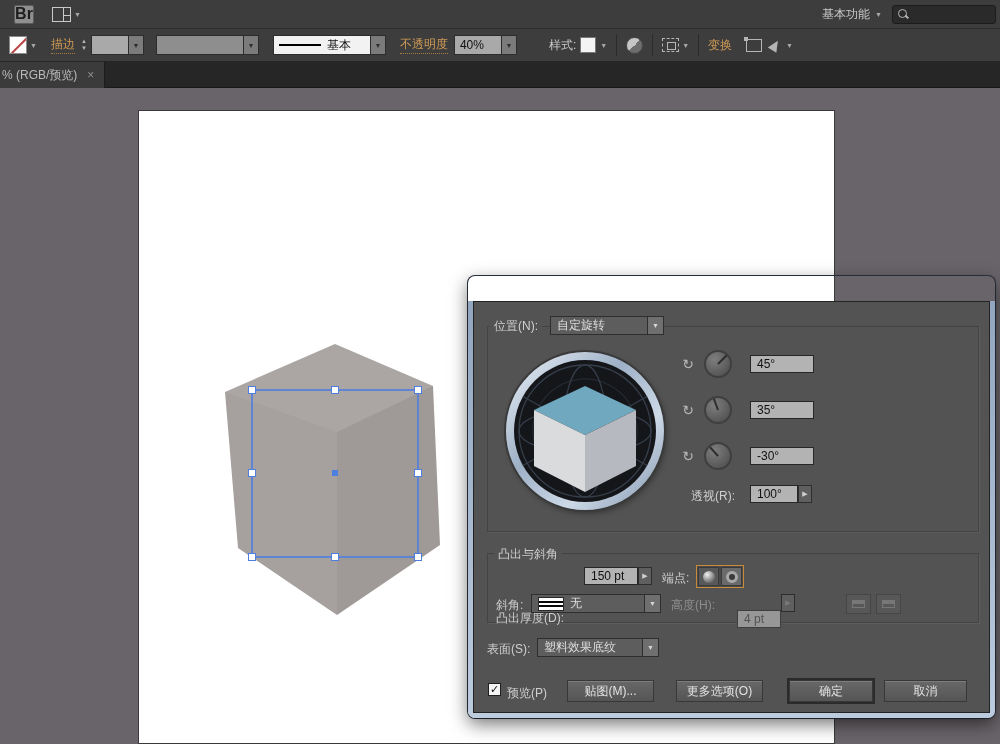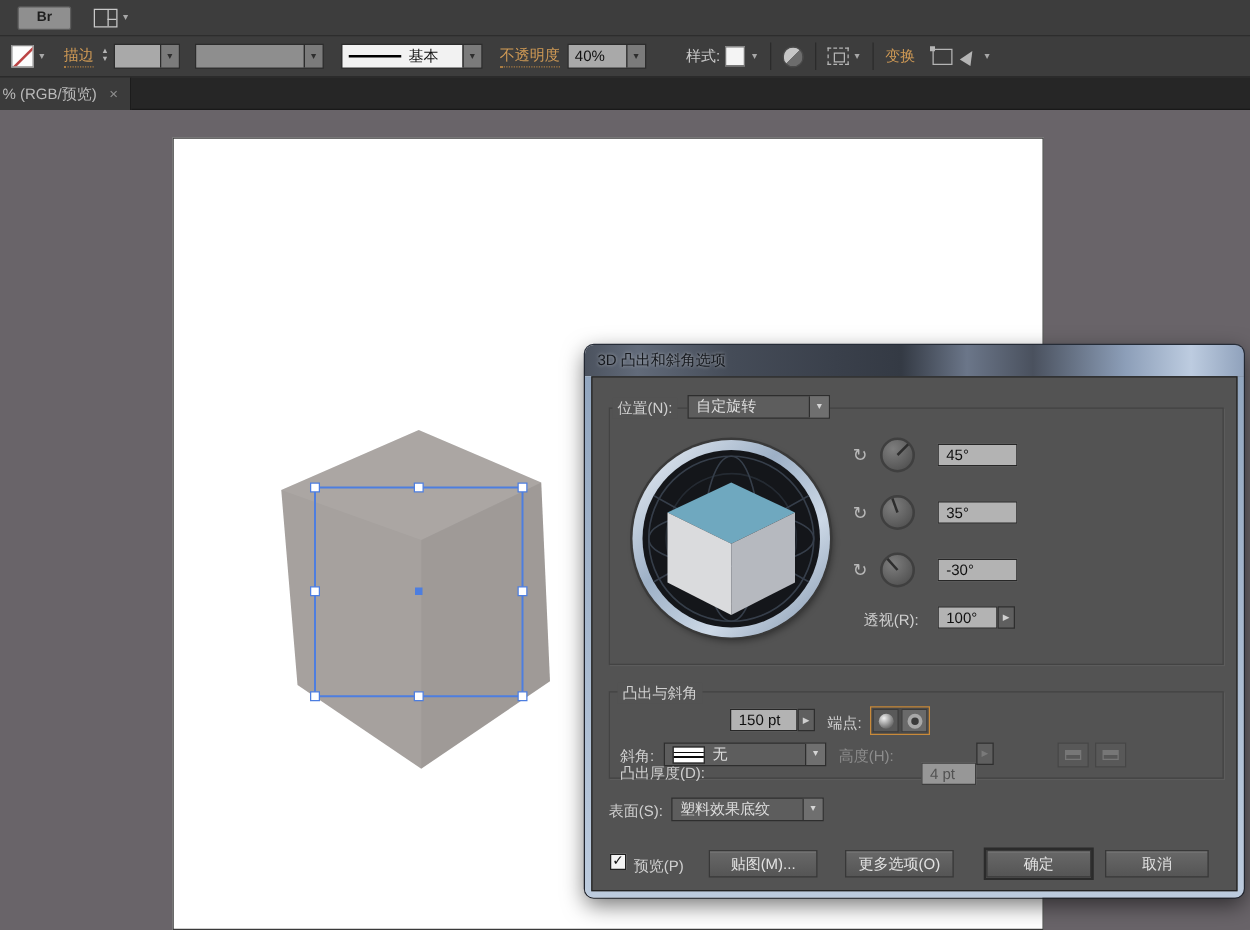--- a/index.html
+++ b/index.html
@@ -5,22 +5,22 @@
   * { margin:0; padding:0; box-sizing:border-box; }
   html,body { width:1000px; height:744px; overflow:hidden; background:#2b2b2b;
     font-family:"Liberation Sans","DejaVu Sans",sans-serif; }
   .app { position:relative; width:1000px; height:744px; overflow:hidden; background:#3d3d3d; }
 
   
   .menubar { position:absolute; left:0; top:0; width:1000px; height:28px; background:#3d3d3d;
     display:flex; align-items:center; color:#cfcfcf; font-size:13px; }
   .menu-items { display:flex; align-items:center; }
   .menu-item { padding:0 11px; margin-right:9px; cursor:default; white-space:nowrap; }
-  .br-btn { margin-left:14px; width:43px; height:19px; background:#8f8f8f; border:1px solid #5c5c5c;
-    border-radius:2px; color:#1e1e1e; font-size:11px; font-weight:bold; display:flex; align-items:center; justify-content:center; }
+  .br-btn { margin-left:14px; width:20px; height:19px; background:#8f8f8f; border:1px solid #5c5c5c;
+    border-radius:2px; color:#1e1e1e; font-size:16px; font-weight:bold; display:flex; align-items:center; justify-content:center; }
   .ws-btn { margin-left:18px; display:flex; align-items:center; gap:3px; }
   .ws-icon { position:relative; width:19px; height:15px; border:1px solid #c9c9c9; background:#3d3d3d; }
   .ws-icon .v { position:absolute; left:10px; top:0; bottom:0; width:1px; background:#c9c9c9; }
   .ws-icon .h { position:absolute; left:10px; right:0; top:7px; height:1px; background:#c9c9c9; }
   .mini-arrow { font-size:7px; color:#a8a8a8; }
   .mb-right { margin-left:auto; display:flex; align-items:center; gap:10px; padding-right:4px; }
   .workspace { display:flex; align-items:center; gap:5px; color:#c9c9c9; font-size:12px; }
   .searchbox { width:104px; height:19px; background:#2a2a2a; border:1px solid #1c1c1c; border-radius:3px;
     display:flex; align-items:center; padding-left:5px; }
   .mag { position:relative; width:11px; height:11px; }
@@ -128,20 +128,29 @@
 
   <div class="menubar">
     <div class="br-btn">Br</div>
     <div class="ws-btn">
       <span class="ws-icon">
           <span class="v"></span>
           <span class="h"></span>
         </span>
       <span class="mini-arrow">▼</span>
     </div>
+    <div class="mb-right">
+      <div class="workspace">
+        <span>基本功能</span>
+        <span class="mini-arrow">▼</span>
+      </div>
+      <div class="searchbox">
+        <span class="mag"></span>
+      </div>
+    </div>
   </div>
 
   <div class="controlbar">
     <div class="swatch-none"></div>
     <span class="mini-arrow" style="margin-left:3px">▼</span>
     <span class="lbl-link">描边</span>
     <span class="stepper">
       <span>▲</span>
       <span>▼</span>
     </span>
@@ -220,23 +229,20 @@
           <rect x="248.5" y="553.5" width="7" height="7" fill="#ffffff" stroke="#4d7ee0"></rect>
           <rect x="331.5" y="553.5" width="7" height="7" fill="#ffffff" stroke="#4d7ee0"></rect>
           <rect x="414.5" y="553.5" width="7" height="7" fill="#ffffff" stroke="#4d7ee0"></rect>
           <rect x="332" y="470" width="6" height="6" fill="#4d7ee0"></rect>
         </g>
       </g>
     </svg>
   </div>
 
   <div class="dialog">
-    <div class="dlg-title">
-      <span>3D 凸出和斜角选项</span>
-    </div>
     <div class="dlg-frame">
       <div class="dlg-content">
 
         <div class="grp" style="left:13px; top:24px; width:492px; height:206px;"></div>
         <span class="lbl grp-label" style="left:16px; top:16px;">位置(N):</span>
         <div class="ddk" style="left:76px; top:14px; width:114px;">
           <div class="body">
               <span>自定旋转</span>
             </div>
           <div class="btn">

